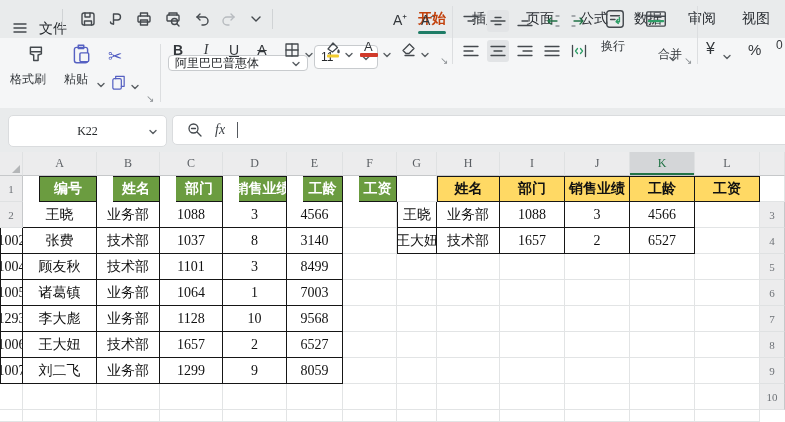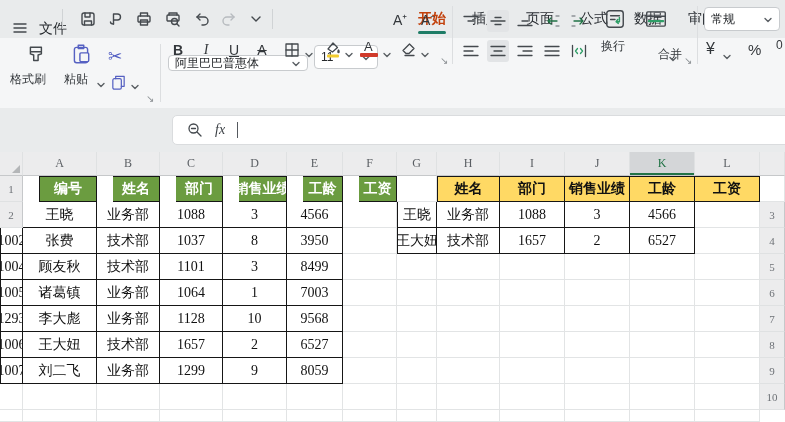--- a/index.html
+++ b/index.html
@@ -277,35 +277,35 @@
       </svg>
     </span>
     <span class="lbl" style="position:absolute;left:601px;top:38px">换行</span>
     <span class="lbl" style="position:absolute;left:658px;top:46px">合并</span>
     <span class="chev" style="position:absolute;left:668px;top:50px"><svg viewBox="0 0 10 10">
         <path d="M2 3.5l3 3 3-3"></path>
       </svg></span>
     <span class="launcher" style="left:684px;top:56px">↘</span>
     <div class="gdiv" style="left:697px"></div>
 
-    <div class="combo" style="left:704px;top:7px;width:76px;height:24px">
-      <span>常规</span>
+    <span style="position:absolute;left:706px;top:40px;font-size:16px;color:#33373b">¥</span>
+    <span class="chev" style="position:absolute;left:722px;top:48px"><svg viewBox="0 0 10 10">
+        <path d="M2 3.5l3 3 3-3"></path>
+      </svg></span>
+    <span style="position:absolute;left:748px;top:41px;font-size:15px;color:#33373b">%</span>
+    <span style="position:absolute;left:776px;top:38px;font-size:12px;color:#33373b">0</span>
+  </div>
+
+  <div class="fbar">
+    <div class="namebox">
+      <span>K22</span>
       <span class="chev"><svg viewBox="0 0 10 10">
           <path d="M2 3.5l3 3 3-3"></path>
         </svg></span>
     </div>
-    <span style="position:absolute;left:706px;top:40px;font-size:16px;color:#33373b">¥</span>
-    <span class="chev" style="position:absolute;left:722px;top:48px"><svg viewBox="0 0 10 10">
-        <path d="M2 3.5l3 3 3-3"></path>
-      </svg></span>
-    <span style="position:absolute;left:748px;top:41px;font-size:15px;color:#33373b">%</span>
-    <span style="position:absolute;left:776px;top:38px;font-size:12px;color:#33373b">0</span>
-  </div>
-
-  <div class="fbar">
     <div class="fxbox">
       <span class="ric">
         <svg width="16" height="16" viewBox="0 0 16 16">
           <circle cx="6.5" cy="6.5" r="4.5"></circle>
           <path d="M10 10l4 4M4.5 6.5h4"></path>
         </svg>
       </span>
       <span class="fxit">fx</span>
       <span class="caret"></span>
       <span></span>
@@ -355,21 +355,21 @@
     <div class="cell tb">1088</div>
     <div class="cell tb">3</div>
     <div class="cell tb">4566</div>
     <div class="cell"></div>
     <div class="rh">3</div>
     <div class="cell tb lb">1002</div>
     <div class="cell tb">张费</div>
     <div class="cell tb">技术部</div>
     <div class="cell tb">1037</div>
     <div class="cell tb">8</div>
-    <div class="cell tb">3950</div>
+    <div class="cell tb">3140</div>
     <div class="cell"></div>
     <div class="cell tb lb">王大妞</div>
     <div class="cell tb">技术部</div>
     <div class="cell tb">1657</div>
     <div class="cell tb">2</div>
     <div class="cell tb">6527</div>
     <div class="cell"></div>
     <div class="rh">4</div>
     <div class="cell tb lb">1004</div>
     <div class="cell tb">顾友秋</div>

